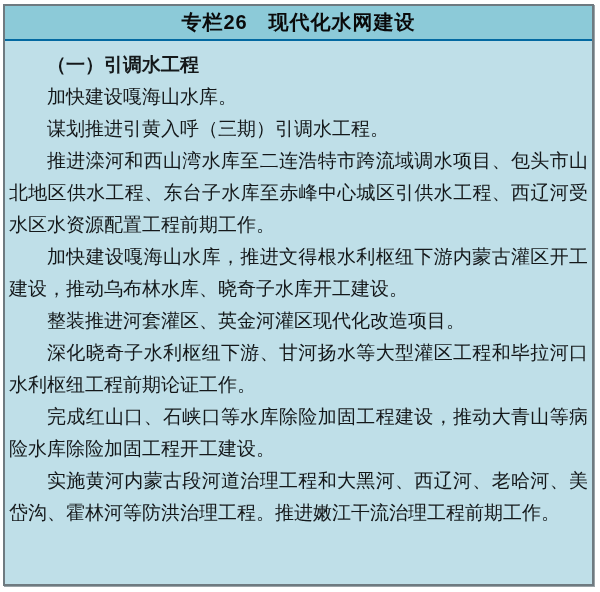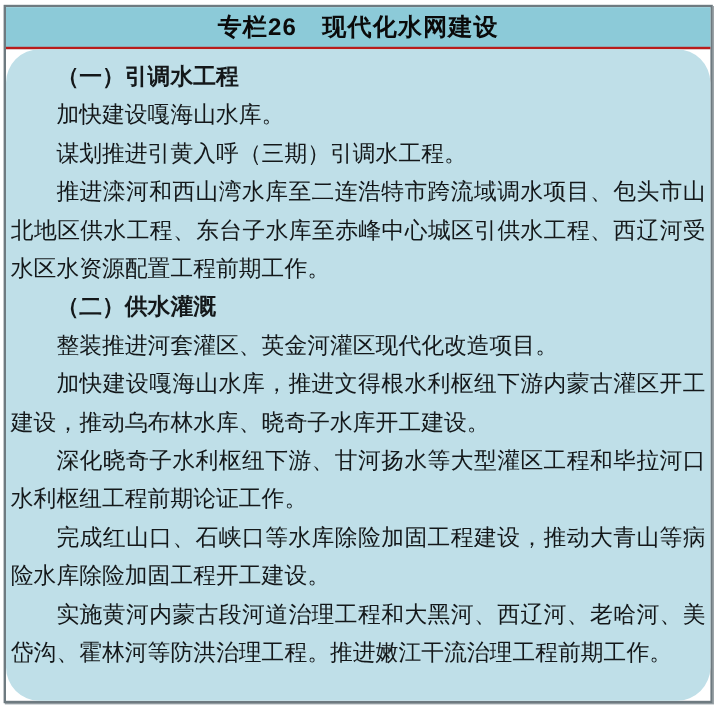--- a/index.html
+++ b/index.html
@@ -17,21 +17,21 @@
     width: 591px;
     height: 582px;
     border: 2px solid #6e7a80;
     box-sizing: border-box;
     display: flex;
     flex-direction: column;
     box-shadow: 1px 1px 0 #9aa3a7;
   }
   .panel-header {
     background: #8ccad8;
-    border-bottom: 2px solid #b91c1c;
+    border-bottom: 2px solid #0369a1;
     height: 33px;
     flex: 0 0 33px;
     display: flex;
     align-items: center;
     justify-content: center;
     font-family: "Liberation Sans", "DejaVu Sans", sans-serif;
     font-weight: 700;
     font-size: 20px;
     color: #0a0a0a;
     letter-spacing: 1px;
@@ -39,21 +39,20 @@
   .panel-body {
     flex: 1;
     background: #bfdfe8;
     padding: 8px 4px 4px 4px;
     font-size: 19px;
     line-height: 32px;
     color: #14181a;
     text-align: justify;
     text-justify: inter-character;
     overflow: hidden;
-    border-radius: 28px;
   }
   .panel-body p {
     margin: 0;
     text-indent: 2em;
   }
   .section-heading {
     font-weight: 700;
   }
 </style>
 </head>
@@ -63,22 +62,21 @@
   <div class="panel-header">
     <span>专栏26　现代化水网建设</span>
   </div>
   <div class="panel-body">
 
     <p class="section-heading">（一）引调水工程</p>
     <p>加快建设嘎海山水库。</p>
     <p>谋划推进引黄入呼（三期）引调水工程。</p>
     <p>推进滦河和西山湾水库至二连浩特市跨流域调水项目、包头市山北地区供水工程、东台子水库至赤峰中心城区引供水工程、西辽河受水区水资源配置工程前期工作。</p>
 
-    <p class="section-heading">（二）供水灌溉</p>
+    <p>加快建设嘎海山水库，推进文得根水利枢纽下游内蒙古灌区开工建设，推动乌布林水库、晓奇子水库开工建设。</p>
     <p>整装推进河套灌区、英金河灌区现代化改造项目。</p>
-    <p>加快建设嘎海山水库，推进文得根水利枢纽下游内蒙古灌区开工建设，推动乌布林水库、晓奇子水库开工建设。</p>
     <p>深化晓奇子水利枢纽下游、甘河扬水等大型灌区工程和毕拉河口水利枢纽工程前期论证工作。</p>
 
     <p>完成红山口、石峡口等水库除险加固工程建设，推动大青山等病险水库除险加固工程开工建设。</p>
     <p>实施黄河内蒙古段河道治理工程和大黑河、西辽河、老哈河、美岱沟、霍林河等防洪治理工程。推进嫩江干流治理工程前期工作。</p>
 
   </div>
 </div>
 
 </body></html>

